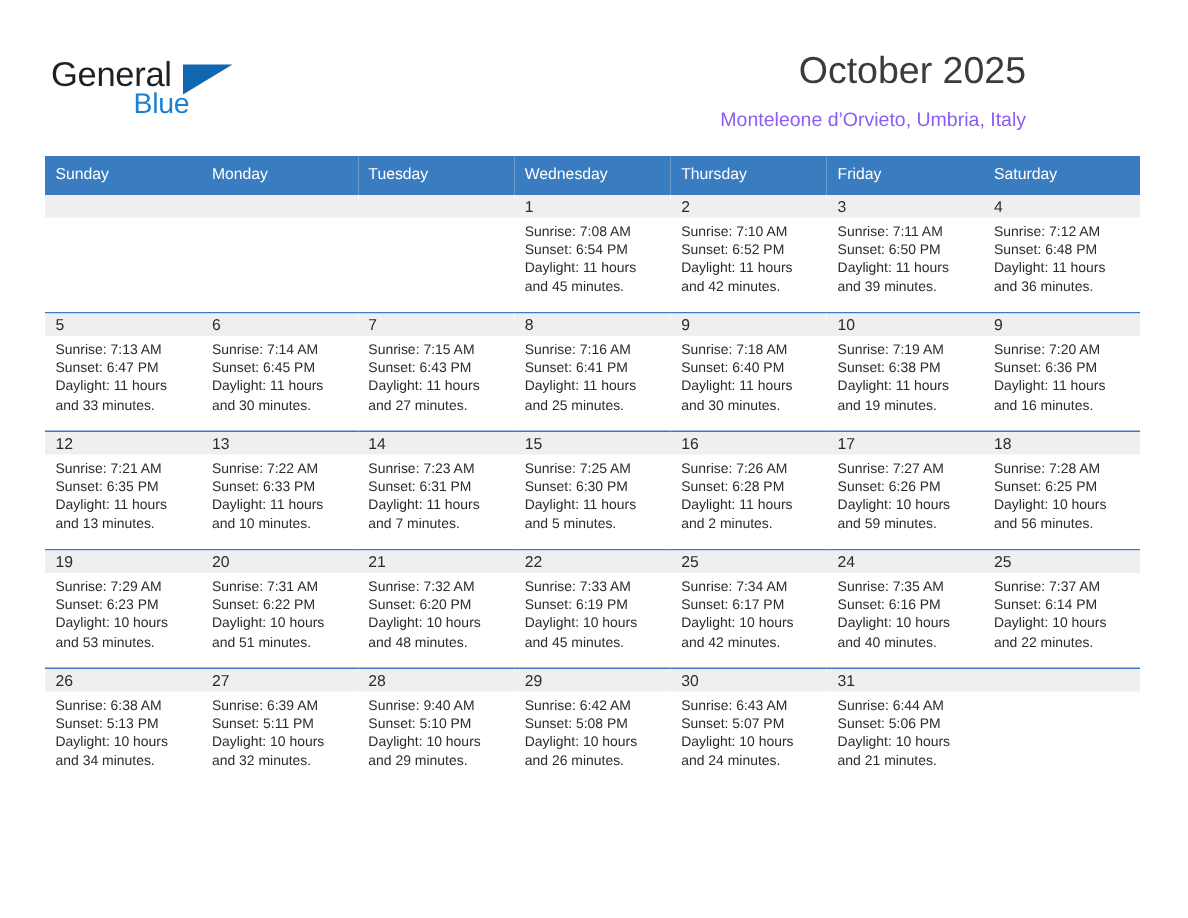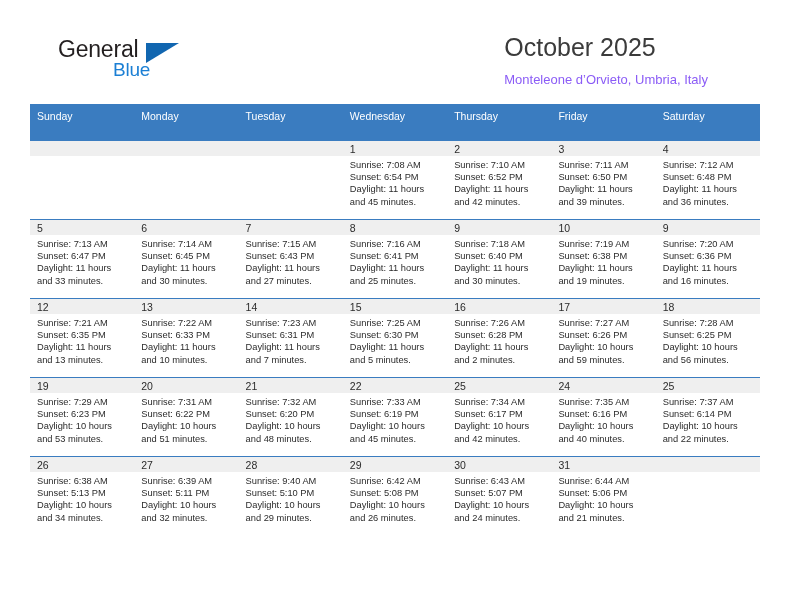--- a/index.html
+++ b/index.html
@@ -22,21 +22,20 @@
     box-sizing: border-box;
   }
 
   
   .header {
     position: absolute;
     left: 0;
     top: 0;
     width: 720px;
     height: 104px;
-    margin-left: 24px;
   }
 
   .logo {
     position: absolute;
     left: 34px;
     top: 36px;
     width: 220px;
     height: 56px;
   }
   .logo-general {
@@ -64,21 +63,21 @@
     width: 0;
     height: 0;
     border-left: 33px solid #1166b0;
     border-bottom: 20px solid transparent;
   }
 
   .title-block {
     position: absolute;
     right: 36px;
     top: 32px;
-    text-align: left;
+    text-align: right;
   }
   .cal-title {
     font-size: 25px;
     color: #3b3b3b;
     line-height: 30px;
     font-weight: normal;
     margin: 0;
   }
   .cal-subtitle {
     font-size: 13px;
@@ -97,21 +96,21 @@
     border-collapse: collapse;
     table-layout: fixed;
   }
 
   .calendar th {
     background: #3a7cc0;
     color: #ffffff;
     font-size: 10.5px;
     font-weight: normal;
     text-align: left;
-    padding: 5px 0 19px 7px;
+    padding: 5px 0 8px 7px;
     height: 13px;
     border: none;
   }
 
   .calendar td {
     width: 104.28px;
     height: 78px;
     vertical-align: top;
     padding: 0;
     border: none;

